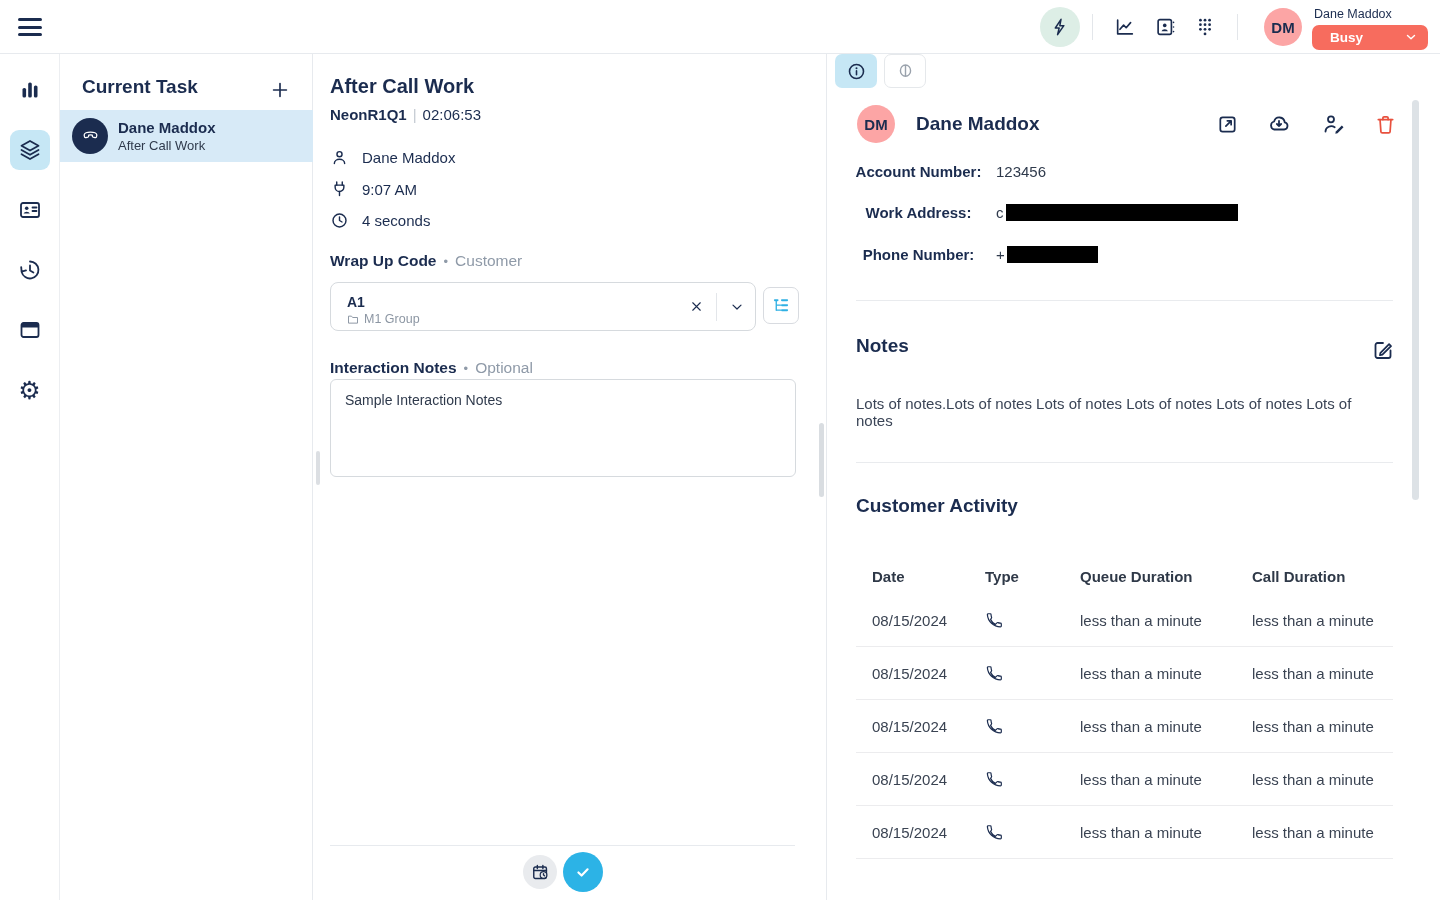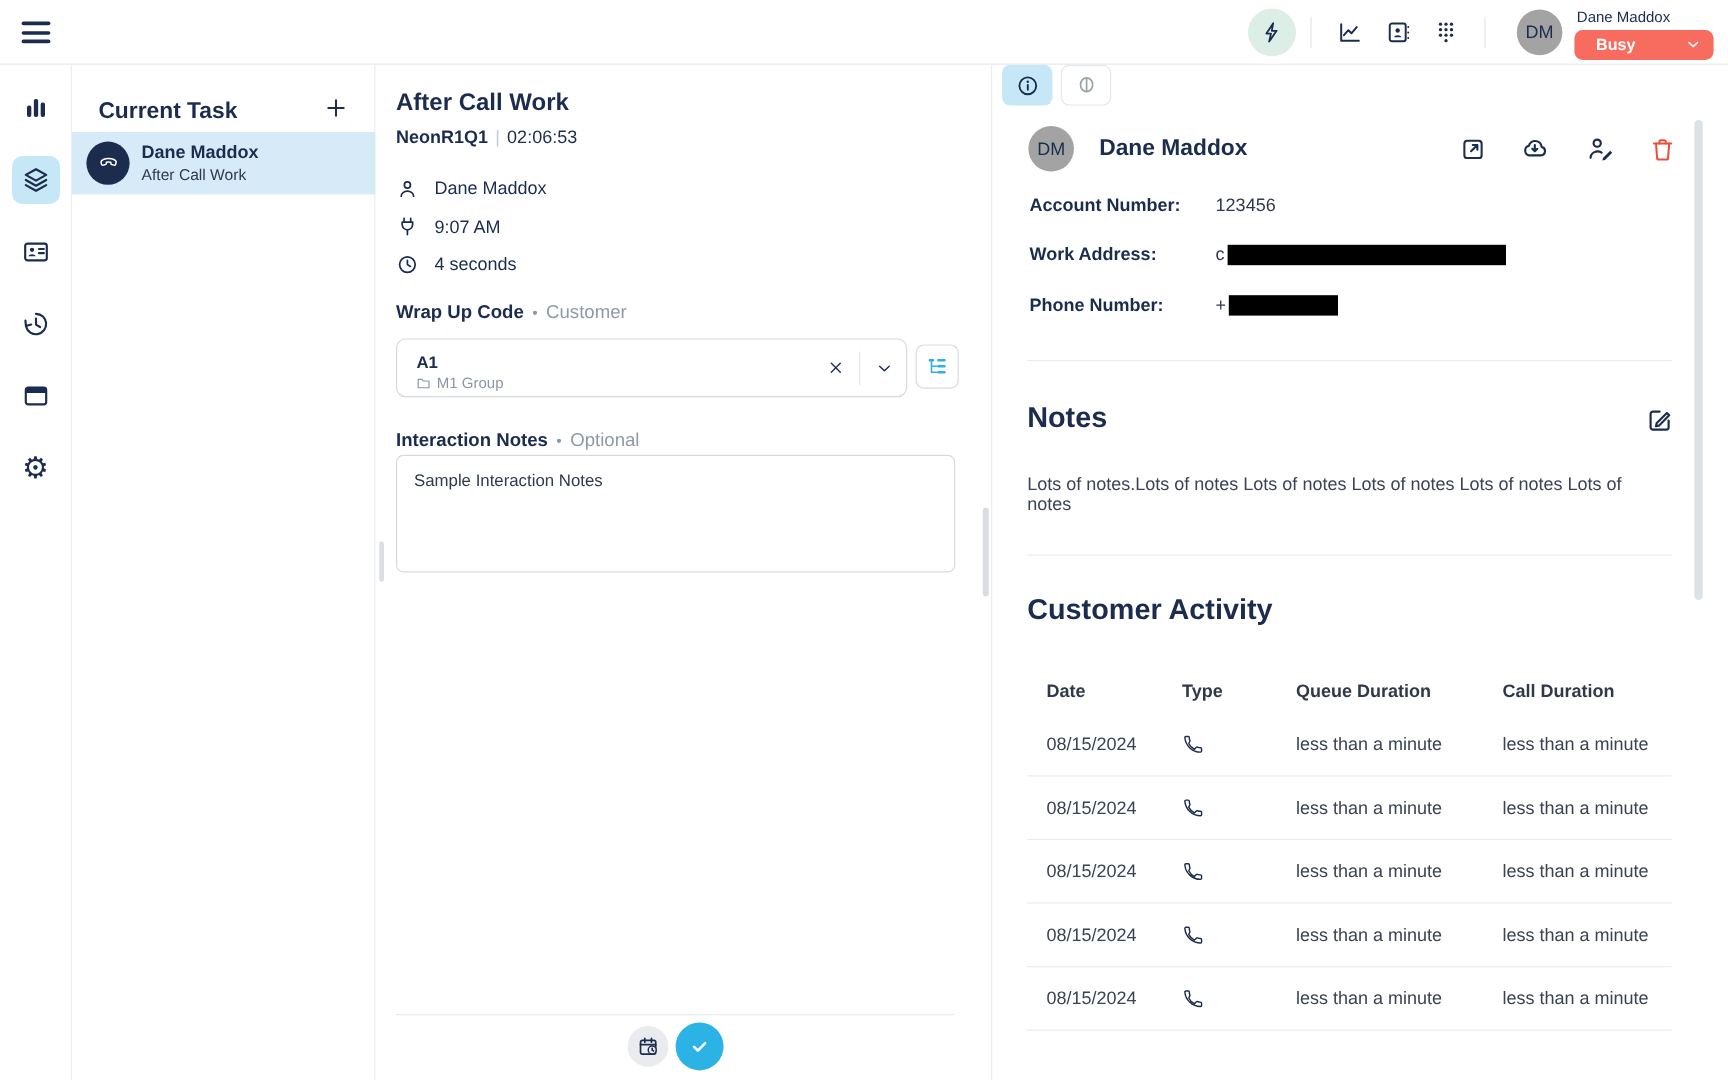--- a/index.html
+++ b/index.html
@@ -9,36 +9,36 @@
 
   
   .topbar { position:absolute; top:0; left:0; width:1440px; height:54px; background:#fff; border-bottom:1px solid #e7eaee; z-index:5; }
   .hamburger { position:absolute; left:18px; top:16px; width:24px; height:22px; background:none; border:none; cursor:pointer; display:flex; flex-direction:column; justify-content:space-between; padding:2px 0; }
   .hamburger span { display:block; height:3px; border-radius:2px; background:#1b2c4f; }
   .topbar-right { position:absolute; right:6px; top:0; height:54px; display:flex; align-items:center; }
   .circle-btn { width:40px; height:40px; border-radius:50%; border:none; display:flex; align-items:center; justify-content:center; cursor:pointer; background:transparent; }
   .lightning-btn { background:#ddeee6; }
   .icon-btn { width:40px; height:40px; background:none; border:none; display:flex; align-items:center; justify-content:center; cursor:pointer; }
   .vdiv { width:1px; height:26px; background:#e3e6ea; margin:0 12px; }
-  .avatar { border-radius:50%; background:#a3a3a3; color:#1b2c4f; font-weight:normal; display:flex; align-items:center; justify-content:center; }
+  .avatar { border-radius:50%; background:#fca5a5; color:#1b2c4f; font-weight:bold; display:flex; align-items:center; justify-content:center; }
   .avatar-top { width:38px; height:38px; font-size:15px; margin:0 10px 0 14px; cursor:pointer; }
   .user-block { display:flex; flex-direction:column; margin-right:6px; }
   .user-name-top { font-size:12.5px; color:#1b2c4f; margin:2px 0 4px 2px; }
   .busy-pill { width:116px; height:25px; border:none; border-radius:7px; background:#f76c5e; color:#fff; display:flex; align-items:center; justify-content:space-between; padding:0 10px 0 18px; cursor:pointer; }
   .busy-pill .lbl { font-size:13.5px; font-weight:bold; }
 
   
   .sidebar { position:absolute; top:54px; left:0; width:60px; height:846px; background:#fff; border-right:1px solid #eceef1; display:flex; flex-direction:column; align-items:center; padding-top:16px; }
   .side-btn { width:40px; height:40px; margin-bottom:20px; border:none; background:none; border-radius:9px; display:flex; align-items:center; justify-content:center; cursor:pointer; }
   .side-btn.active { background:#c6e7f5; }
   .gear-glyph { font-size:25px; color:#1b2c4f; line-height:1; }
 
   
   .task-list-panel { position:absolute; top:54px; left:60px; width:253px; height:846px; background:#fff; border-right:1px solid #e7eaee; }
-  .tl-header { position:absolute; left:22px; top:22px; right:18px; display:flex; align-items:flex-end; justify-content:space-between;gap:28px; }
+  .tl-header { position:absolute; left:22px; top:22px; right:18px; display:flex; align-items:flex-start; justify-content:space-between;gap:28px; }
   .tl-title { font-size:19px; font-weight:bold; color:#1b2c4f; }
   .plus-btn { width:28px; height:28px; border:none; background:none; cursor:pointer; display:flex; align-items:center; justify-content:center; }
   .tl-item { position:absolute; left:0; top:56px; width:253px; height:52px; background:#d7eaf7; display:flex; align-items:center; padding-left:12px; cursor:pointer; }
   .tl-avatar { width:36px; height:36px; border-radius:50%; background:#1b2c4f; display:flex; align-items:center; justify-content:center; margin-right:10px; }
   .tl-name { font-size:15px; font-weight:bold; color:#1b2c4f; }
   .tl-sub { font-size:13px; color:#2f3a4c; margin-top:2px; }
 
   
   .mid-panel { position:absolute; top:54px; left:313px; width:514px; height:846px; background:#fff; border-right:1px solid #e7eaee; }
   .mp-title { position:absolute; left:17px; top:21px; font-size:20px; font-weight:bold; }
@@ -66,28 +66,28 @@
   .tl-scroll { position:absolute; left:3px; top:397px; width:4px; height:34px; border-radius:2px; background:#dcdfe3; cursor:pointer; }
 
   
   .right-panel { position:absolute; top:54px; left:827px; width:613px; height:846px; background:#fff; }
   .tab { position:absolute; top:0; width:42px; height:34px; border-radius:7px; border:none; background:#fff; display:flex; align-items:center; justify-content:center; cursor:pointer; }
   .tab.t1 { left:8px; background:#c6e7f5; }
   .tab.t2 { left:57px; border:1px solid #e5e8eb; }
   .rp-avatar { left:30px; top:51px; width:38px; height:38px; font-size:15px; position:absolute; }
   .rp-name { position:absolute; left:89px; top:59px; font-size:19px; font-weight:bold; }
   .rp-action { position:absolute; top:57px; width:26px; height:26px; border:none; background:none; cursor:pointer; display:flex; align-items:center; justify-content:center; }
-  .field-row { position:absolute; left:31px; width:560px; display:flex; align-items:center; }
+  .field-row { position:absolute; left:14px; width:560px; display:flex; align-items:center;text-align:center; }
   .field-label { width:155px; font-size:15px; font-weight:bold; color:#1b2c4f; }
   .field-value { font-size:15px; color:#2f3a4c; }
   .redact { display:inline-block; height:17px; background:#000; vertical-align:middle; margin-left:2px; }
   .redact.email { width:232px; }
   .redact.phone { width:91px; }
   .hline { position:absolute; left:29px; width:537px; height:1px; background:#e9ebee; }
-  .rp-h2 { position:absolute; left:29px; font-size:24px; font-weight:bold; }
+  .rp-h2 { position:absolute; left:29px; font-size:19px; font-weight:bold; }
   .edit-note-btn { position:absolute; left:544px; top:283px; width:26px; height:26px; border:none; background:none; cursor:pointer; }
   .notes-text { position:absolute; left:29px; top:341px; width:530px; font-size:15px; color:#3a4456; }
   .rp-subtitle { position:absolute; left:29px; top:477px; font-size:14.5px; color:#98a2ae; }
   .act-table { position:absolute; left:29px; top:504px; width:537px; }
   .act-head { display:grid; grid-template-columns:113px 95px 172px auto; padding-left:16px; height:36px; align-items:center; font-size:15px; font-weight:bold; color:#2f3948; }
   .act-row { display:grid; grid-template-columns:113px 95px 172px auto; padding-left:16px; height:53px; align-items:center; font-size:15px; color:#3a4352; border-bottom:1px solid #ececee; }
   .rp-scroll { position:absolute; left:585px; top:46px; width:7px; height:400px; border-radius:4px; background:#dde2e6; cursor:pointer; }
 </style>
 </head>
 <body>

